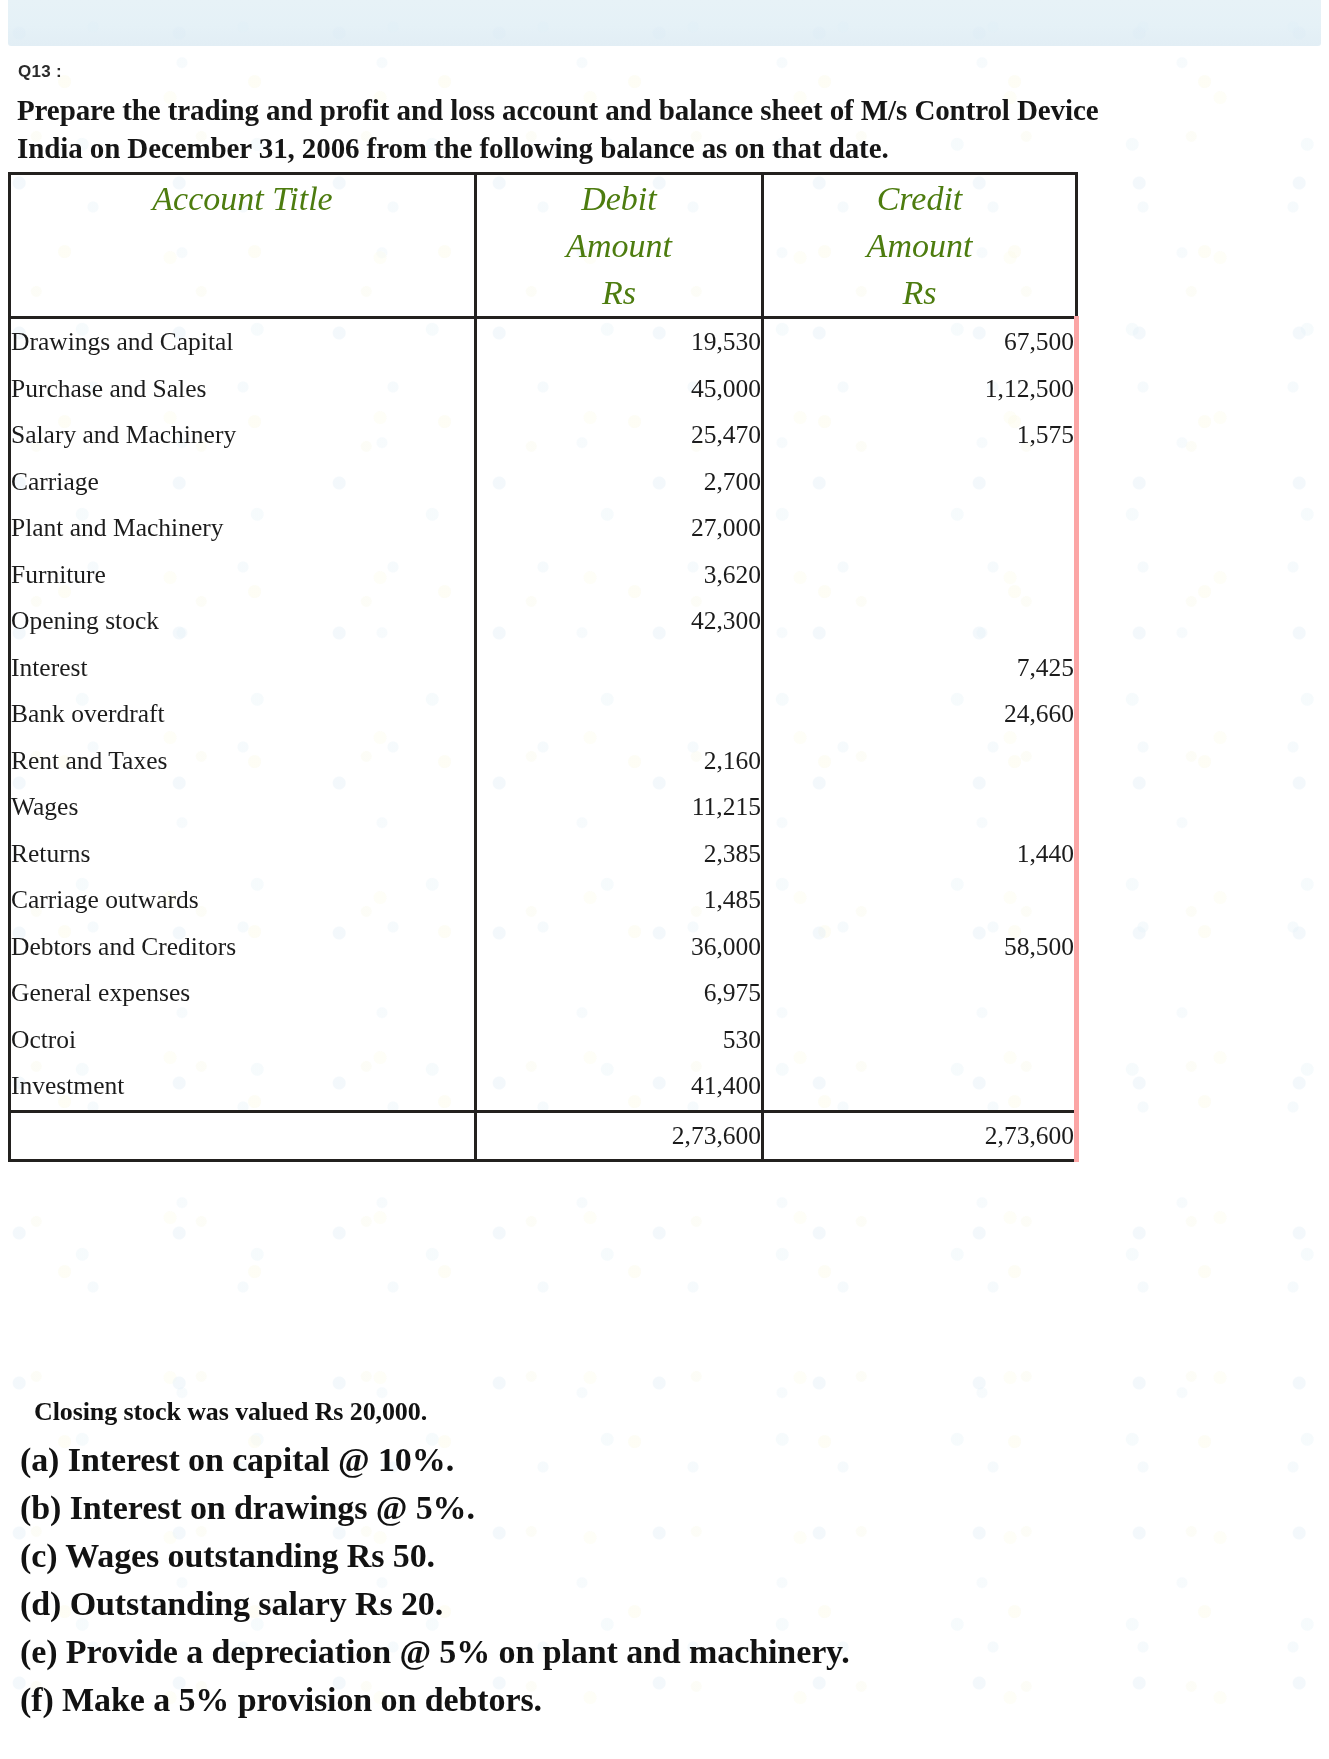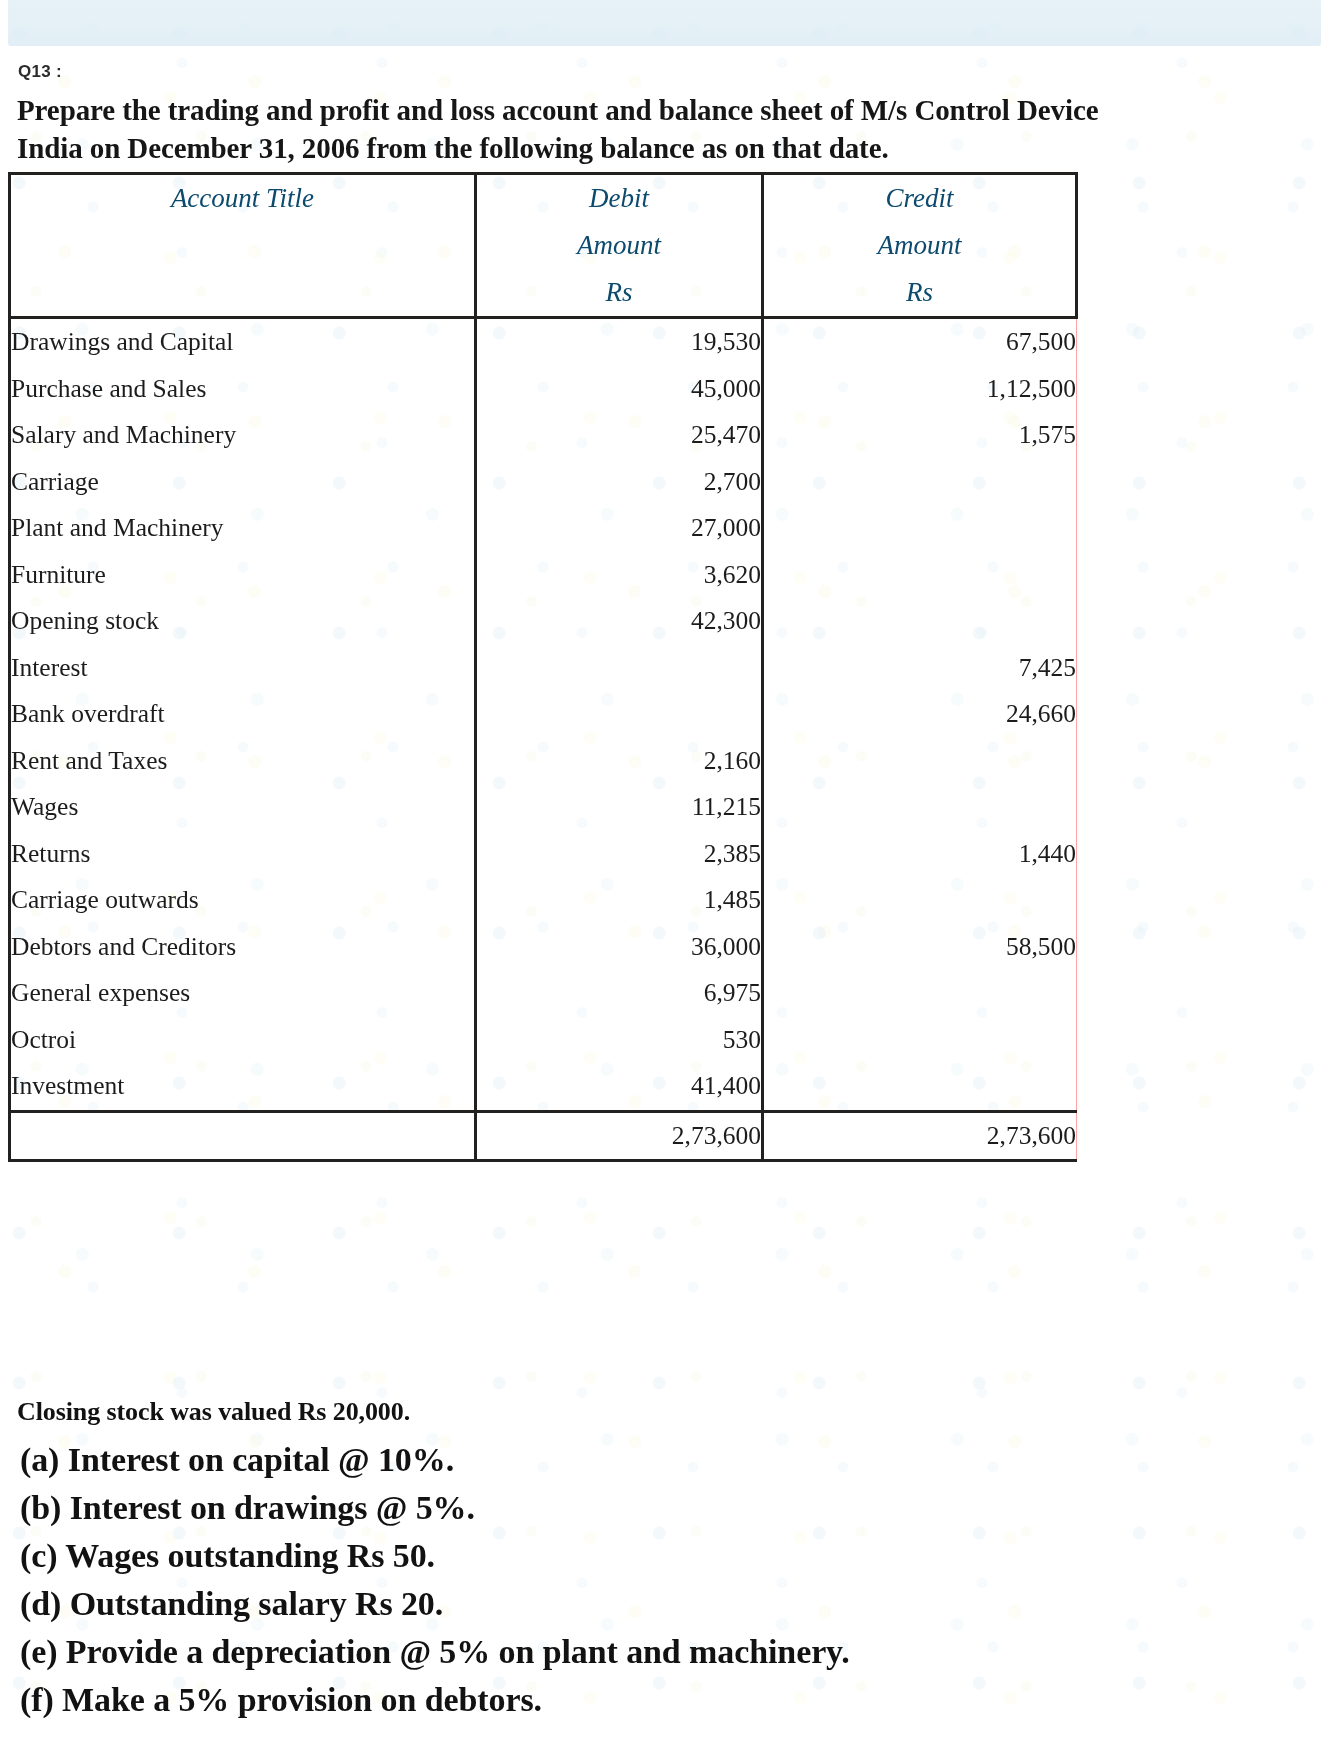--- a/index.html
+++ b/index.html
@@ -93,37 +93,37 @@
     padding: 0;
     vertical-align: top;
   }
   .hdr-cell {
     border-left: 3px solid #23211f;
     border-top: 3px solid #23211f;
     border-bottom: 3px solid #23211f;
     text-align: center;
     font-style: italic;
     font-weight: normal;
-    font-size: 27px;
+    font-size: 34px;
     line-height: 47px;
     height: 140px;
-    color: #0c4a6e;
+    color: #4d7c0f;
   }
   .hdr-cell:last-child { border-right: 3px solid #23211f; }
   .hdr-line { display: block; }
 
   .body-cell {
     border-left: 3px solid #23211f;
     font-size: 25.5px;
     line-height: 46.5px;
     height: 46.5px;
     color: #1c1c1c;
     white-space: nowrap;
   }
-  .body-cell:last-child { border-right: 1px solid #fca5a5; margin-left: 44px; }
+  .body-cell:last-child { border-right: 5px solid #fca5a5; margin-left: 44px; }
   .cell-title  { padding-left: 10px; text-align: left; }
   .cell-num    { padding-right: 30px; text-align: right; }
   .cell-num-credit { padding-right: 26px; text-align: right; }
 
   tr.total-row .body-cell {
     border-top: 3px solid #23211f;
     border-bottom: 3px solid #23211f;
   }
 
   
@@ -132,20 +132,21 @@
     left: 17px;
     top: 1388px;
     width: 1100px;
   }
   .adj-head {
     font-size: 26px;
     font-weight: bold;
     line-height: 48px;
     color: #121212;
     letter-spacing: -0.1px;
+    margin-left: 17px;
   }
   .adj-item {
     font-size: 34px;
     font-weight: bold;
     line-height: 48px;
     color: #121212;
     padding-left: 3px;
     letter-spacing: -0.1px;
   }
 </style>

